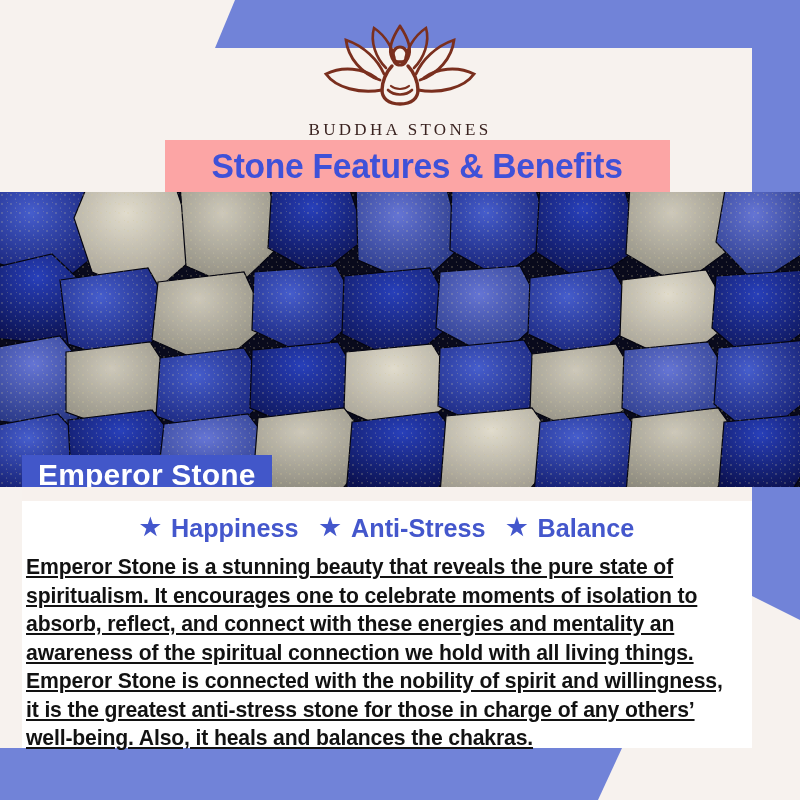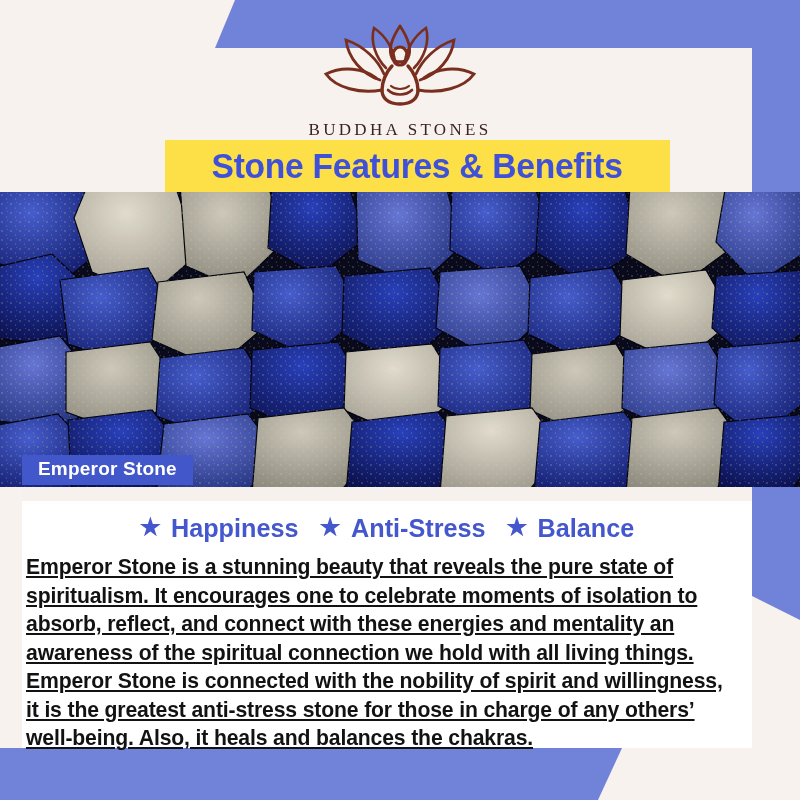--- a/index.html
+++ b/index.html
@@ -86,21 +86,21 @@
     text-align: center;
   }
 
   
   .title-plate {
     position: absolute;
     left: 165px;
     top: 140px;
     width: 505px;
     height: 52px;
-    background: #fde047;
+    background: #fca5a5;
     display: flex;
     align-items: center;
     justify-content: center;
   }
   .title-text {
     font-family: "Liberation Sans Narrow", "Liberation Sans", sans-serif;
     font-weight: bold;
     font-size: 35px;
     color: #3f51d8;
     letter-spacing: -0.3px;
@@ -123,21 +123,21 @@
   
   .stone-badge {
     position: absolute;
     left: 22px;
     top: 455px;
     padding: 4px 16px 6px 16px;
     background: #4257c9;
     color: #ffffff;
     font-family: "Liberation Sans Narrow", "Liberation Sans", sans-serif;
     font-weight: bold;
-    font-size: 19px;
+    font-size: 30px;
     letter-spacing: 0.2px;
     line-height: 1.05;
   }
 
   
   .content {
     position: absolute;
     left: 22px;
     top: 487px;
     width: 730px;

